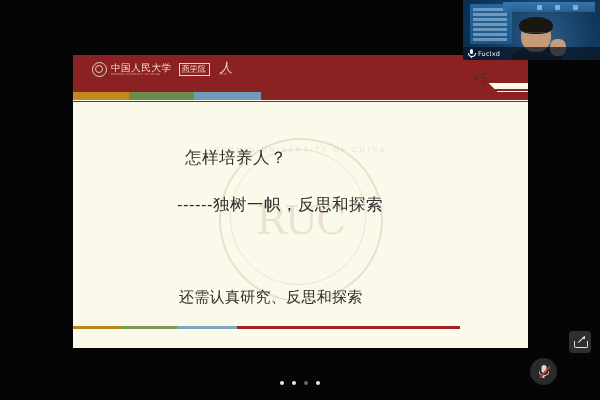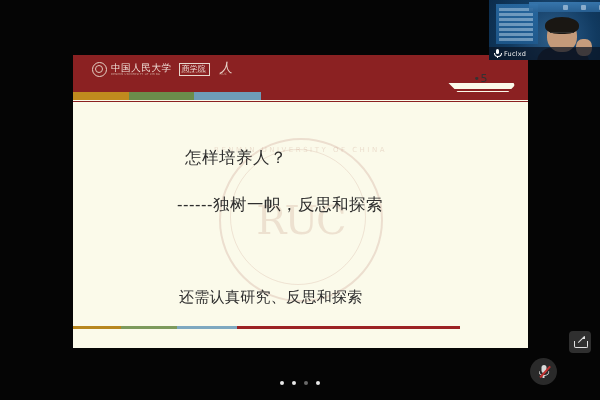--- a/index.html
+++ b/index.html
@@ -31,20 +31,21 @@
     background: #fbfaea;
     overflow: hidden;
   }
   .slide-header {
     position: absolute;
     left: 0; top: 0;
     width: 100%;
     height: 37px;
     background: #8b2122;
     overflow: hidden;
+    padding-left: 40px;
   }
   
   .header-notch {
     position: absolute;
     right: 18px;
     top: -3px;
     width: 74px;
     height: 46px;
     background: #fbfaea;
     transform: rotate(45deg);
@@ -256,21 +257,21 @@
     font-size: 15px;
     letter-spacing: 0.3px;
     margin-top: 48px;
   }
 
   
   #pip {
     position: absolute;
     right: 0;
     top: 0;
-    width: 111px;
+    width: 137px;
     height: 60px;
     background: #0b2b49;
     overflow: hidden;
   }
   .pip-bg {
     position: absolute;
     inset: 0;
     background:
       radial-gradient(circle at 58% 62%, #2f5f88 0%, #1d4a74 32%, #113a60 58%, #0c2c4b 100%);
   }

